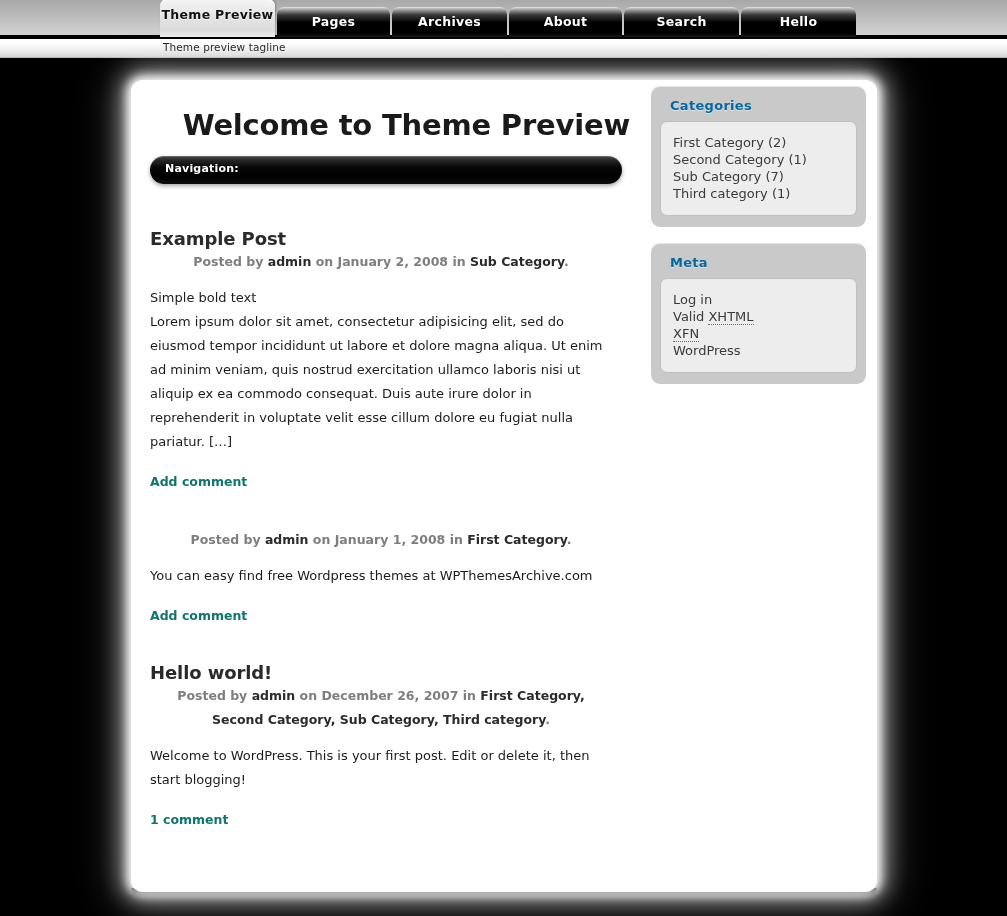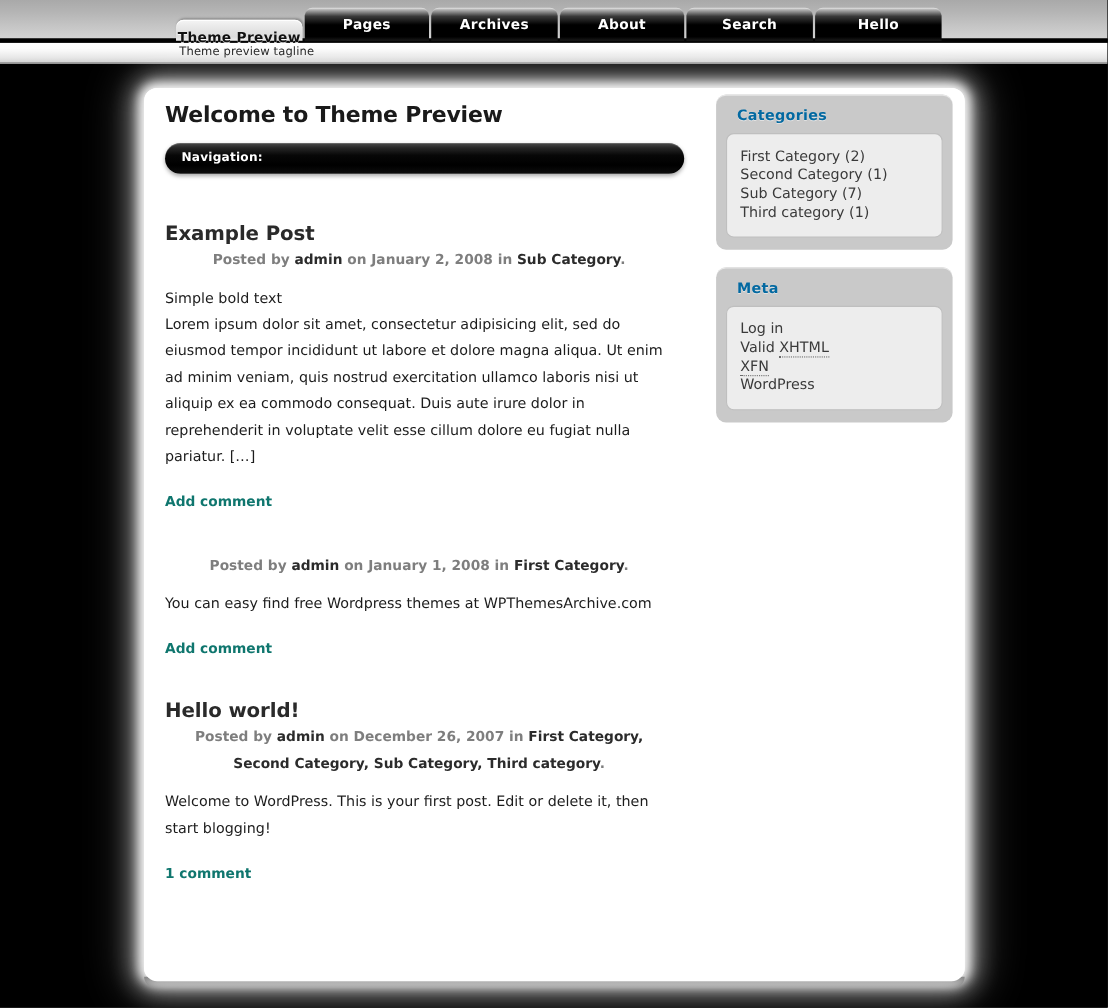--- a/index.html
+++ b/index.html
@@ -55,21 +55,21 @@
         #000000 52%, #000000 88%, #1a1a1a 100%);
     text-shadow: 0 1px 1px rgba(0,0,0,0.9);
     box-shadow: inset 0 1px 0 rgba(255,255,255,0.25);
   }
   .tab.active {
     color: #111111;
     background: linear-gradient(to bottom,
         #f5f5f5 0%, #ededed 22%, #e2e2e2 55%, #dcdcdc 82%, #efefef 100%);
     text-shadow: 0 1px 0 rgba(255,255,255,0.8);
     box-shadow: inset 0 1px 0 rgba(255,255,255,0.9), 1px -1px 2px rgba(0,0,0,0.25);
-    height: 19px;
+    height: 38px;
     line-height: 31px;
   }
   .tab-w0 { width: 115px; }
   .tab-w1 { width: 113px; }
   .tab-w2 { width: 115px; }
 
   #tagline-bar {
     position: absolute;
     top: 39px; left: 0;
     width: 1007px;
@@ -115,26 +115,27 @@
 
   
   #main-col {
     position: absolute;
     left: 19px;
     top: 12px;
     width: 480px;
   }
 
   #page-title {
-    font-size: 20px;
+    font-size: 29px;
     font-weight: bold;
     color: #1a1a1a;
     letter-spacing: -0.2px;
-    margin: 0 0 14px 0;
+    margin: 16px 0 14px 0;
     font-family: "DejaVu Sans", "Liberation Sans", sans-serif;
+    text-align: right;
   }
 
   #navigation-bar {
     width: 472px;
     height: 28px;
     border-radius: 14px;
     background: linear-gradient(to bottom,
         #4a4a4a 0%, #262626 16%, #070707 40%,
         #000000 72%, #0d0d0d 100%);
     box-shadow: 0 2px 4px rgba(0,0,0,0.35), inset 0 1px 0 rgba(255,255,255,0.18);

